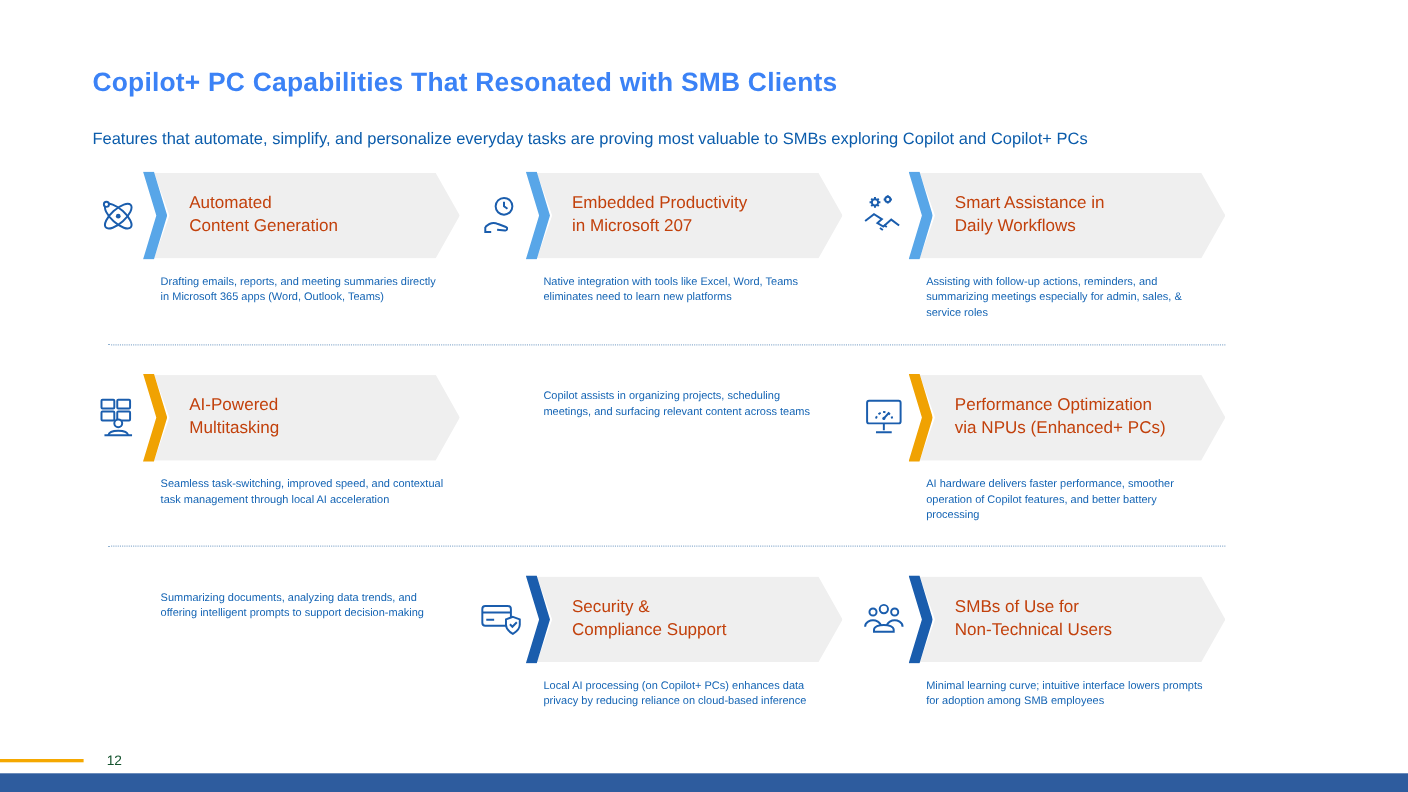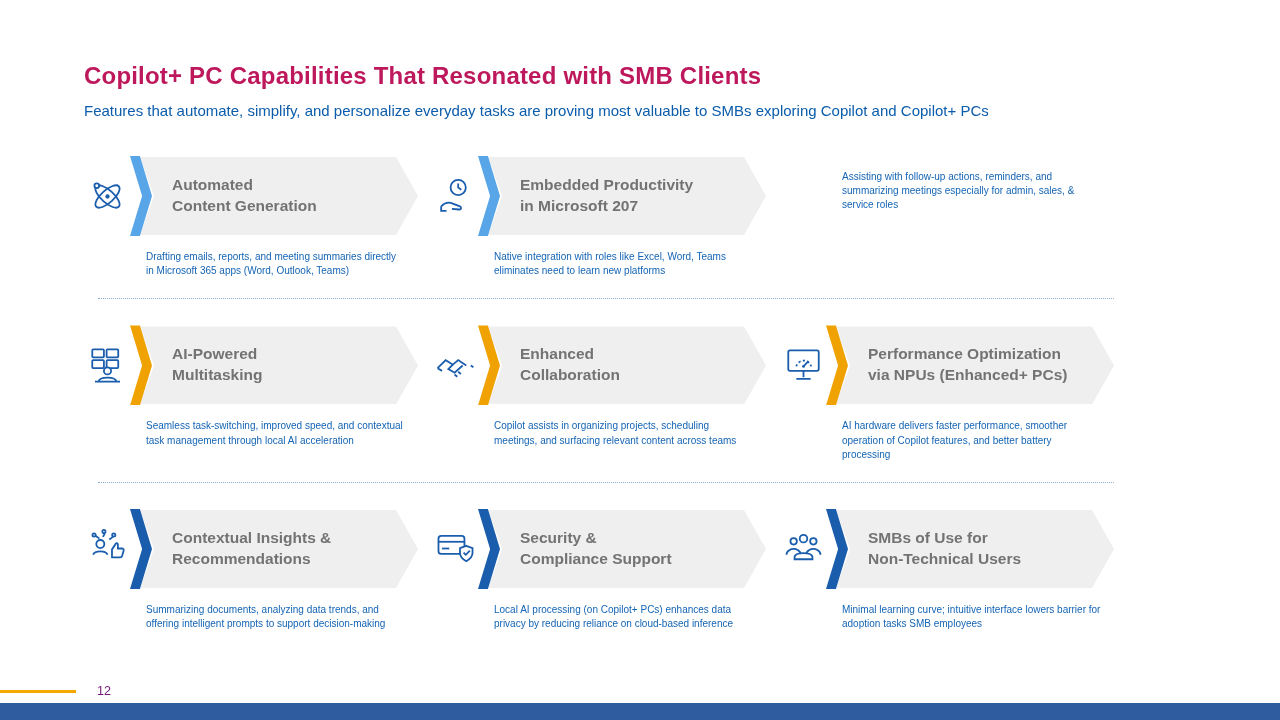--- a/index.html
+++ b/index.html
@@ -6,22 +6,22 @@
   html,body { width:1280px; height:720px; }
   body {
     font-family:"Liberation Sans", sans-serif;
     background:#ffffff;
     position:relative;
     overflow:hidden;
   }
   .slide { position:absolute; inset:0; background:#fff; }
 
   .header { position:absolute; left:84px; top:62px; right:60px; }
-  .title { color:#be185d; font-size:24px; font-weight:bold; letter-spacing:.2px; }
-  .subtitle { color:#0B5CAB; font-size:15px; margin-top:12px; }
+  .title { color:#3b82f6; font-size:24px; font-weight:bold; letter-spacing:.2px; }
+  .subtitle { color:#0B5CAB; font-size:15px; margin-top:28px; }
 
   .grid {
     position:absolute; left:84px; top:156px; width:1030px;
     display:grid; grid-template-columns:1fr 1fr 1fr; column-gap:14px; row-gap:0;
   }
   .row { display:contents; }
 
   .card { }
   .card-top { display:flex; align-items:center; height:80px; }
   .icon {
@@ -37,36 +37,36 @@
   .row-blue1 .chev { background:#58A6E8; }
   .row-orange .chev { background:#F0A202; }
   .row-blue2 .chev { background:#1A5DAD; }
   .banner {
     position:relative; flex:1; height:78px; margin-left:-12px;
     background:#EFEFEF;
     clip-path:polygon(0 0, calc(100% - 22px) 0, 100% 50%, calc(100% - 22px) 100%, 0 100%, 14px 50%);
     display:flex; align-items:center; padding-left:32px;
   }
   .btitle {
-    color:#737373; font-size:15.5px; font-weight:700;
+    color:#c2410c; font-size:15.5px; font-weight:400;
     line-height:1.35; white-space:pre-line;
   }
   .desc {
     color:#1464B4; font-size:10px; line-height:1.42;
     margin:14px 10px 0 62px; max-width:260px;
   }
 
   .divider {
     grid-column:1 / -1; height:0;
     border-top:1px dotted #8FB0D0;
     margin:20px 0 26px 14px;
   }
 
   .accent-bar { position:absolute; left:0; bottom:27px; width:76px; height:3px; background:#F5A800; }
-  .pagenum { position:absolute; left:97px; bottom:22px; color:#701a75; font-size:12.5px; }
+  .pagenum { position:absolute; left:97px; bottom:22px; color:#14532d; font-size:12.5px; }
   .footer-bar { position:absolute; left:0; right:0; bottom:0; height:17px; background:#2E5C9E; }
 </style>
 </head>
 <body>
 
 <div class="slide">
 
   <div class="header">
     <div class="title">Copilot+ PC Capabilities That Resonated with SMB Clients</div>
     <div class="subtitle">Features that automate, simplify, and personalize everyday tasks are proving most valuable to SMBs exploring Copilot and Copilot+ PCs</div>
@@ -104,24 +104,41 @@
               <path d="M8 35c4-4 9-5 13-3l8 3c2 .8 1.5 3.8-1 3.5l-8-.8"></path>
               <path d="M8 35v5h6"></path>
             </svg>
           </span>
           <span class="chev"></span>
           <div class="banner">
             <span class="btitle">Embedded Productivity
 in Microsoft 207</span>
           </div>
         </div>
-        <p class="desc">Native integration with roles like Excel, Word, Teams eliminates need to learn new platforms</p>
-      </div>
-
-      <div class="card">
+        <p class="desc">Native integration with tools like Excel, Word, Teams eliminates need to learn new platforms</p>
+      </div>
+
+      <div class="card">
+        <div class="card-top">
+          <span class="icon">
+            <svg viewBox="0 0 48 48" fill="none" stroke="currentColor" stroke-width="2">
+              <circle cx="15" cy="10" r="3.2"></circle>
+              <path d="M15 4.5v2M15 13.5v2M9.5 10h2M18.5 10h2M11.2 6.2l1.4 1.4M17.4 12.4l1.4 1.4M18.8 6.2l-1.4 1.4M12.6 12.4l-1.4 1.4"></path>
+              <circle cx="28" cy="7" r="2.6"></circle>
+              <path d="M28 2.8v1.6M28 9.6v1.6M23.8 7h1.6M30.6 7h1.6"></path>
+              <path d="M5 29l9-7 8 5-4.5 4 6 3.5 8-7 8 6"></path>
+              <path d="M20 36l3 2M24 33l3 2"></path>
+            </svg>
+          </span>
+          <span class="chev"></span>
+          <div class="banner">
+            <span class="btitle">Smart Assistance in
+Daily Workflows</span>
+          </div>
+        </div>
         <p class="desc">Assisting with follow-up actions, reminders, and summarizing meetings especially for admin, sales, &amp; service roles</p>
       </div>
     </div>
 
     <div class="divider"></div>
 
     <div class="row row-orange">
 
       <div class="card">
         <div class="card-top">
@@ -139,35 +156,20 @@
           <span class="chev"></span>
           <div class="banner">
             <span class="btitle">AI-Powered
 Multitasking</span>
           </div>
         </div>
         <p class="desc">Seamless task-switching, improved speed, and contextual task management through local AI acceleration</p>
       </div>
 
       <div class="card">
-        <div class="card-top">
-          <span class="icon">
-            <svg viewBox="0 0 48 48" fill="none" stroke="currentColor" stroke-width="2">
-              <path d="M4 27l9-9 8 5-5 5 7 4 9-8"></path>
-              <path d="M21 23l6-5 9 6"></path>
-              <path d="M23 34l3 2.5M27 31l3 2.5"></path>
-              <path d="M4 27l5 3M41 24l3 2"></path>
-            </svg>
-          </span>
-          <span class="chev"></span>
-          <div class="banner">
-            <span class="btitle">Enhanced
-Collaboration</span>
-          </div>
-        </div>
         <p class="desc">Copilot assists in organizing projects, scheduling meetings, and surfacing relevant content across teams</p>
       </div>
 
       <div class="card">
         <div class="card-top">
           <span class="icon">
             <svg viewBox="0 0 48 48" fill="none" stroke="currentColor" stroke-width="2">
               <rect x="7" y="7" width="34" height="23" rx="2"></rect>
               <path d="M16 25a8.5 8.5 0 0 1 16.5 0" stroke-dasharray="2.5 2.5"></path>
               <path d="M24 25l5.5-6"></path>
@@ -183,38 +185,20 @@
         </div>
         <p class="desc">AI hardware delivers faster performance, smoother operation of Copilot features, and better battery processing</p>
       </div>
     </div>
 
     <div class="divider"></div>
 
     <div class="row row-blue2">
 
       <div class="card">
-        <div class="card-top">
-          <span class="icon">
-            <svg viewBox="0 0 48 48" fill="none" stroke="currentColor" stroke-width="2">
-              <circle cx="9" cy="9" r="1.8"></circle>
-              <circle cx="20" cy="5" r="1.8"></circle>
-              <circle cx="31" cy="9" r="1.8"></circle>
-              <path d="M11 10l4 3M21 7l-2 4M30 11l-4 3"></path>
-              <circle cx="16" cy="19" r="4.5"></circle>
-              <path d="M8 31c1.5-5 14.5-5 16 0"></path>
-              <path d="M29 34v-9l4-6c.4-1.6 2.6-1.1 2.6.6v4.4h4.6c1.4 0 2.2 1.2 1.8 2.5l-1.7 6c-.3 1-1.2 1.5-2.2 1.5H29z"></path>
-            </svg>
-          </span>
-          <span class="chev"></span>
-          <div class="banner">
-            <span class="btitle">Contextual Insights &amp;
-Recommendations</span>
-          </div>
-        </div>
         <p class="desc">Summarizing documents, analyzing data trends, and offering intelligent prompts to support decision-making</p>
       </div>
 
       <div class="card">
         <div class="card-top">
           <span class="icon">
             <svg viewBox="0 0 48 48" fill="none" stroke="currentColor" stroke-width="2">
               <rect x="5" y="10" width="29" height="20" rx="3"></rect>
               <path d="M5 16.5h29"></path>
               <path d="M9 24h8"></path>
@@ -242,21 +226,21 @@
               <circle cx="24" cy="13" r="4.2" fill="#fff"></circle>
               <path d="M14 34c0-6.5 20-6.5 20 0v2H14z" fill="#fff"></path>
             </svg>
           </span>
           <span class="chev"></span>
           <div class="banner">
             <span class="btitle">SMBs of Use for
 Non-Technical Users</span>
           </div>
         </div>
-        <p class="desc">Minimal learning curve; intuitive interface lowers barrier for adoption tasks SMB employees</p>
+        <p class="desc">Minimal learning curve; intuitive interface lowers prompts for adoption among SMB employees</p>
       </div>
     </div>
 
   </div>
 
   <div class="accent-bar"></div>
   <div class="pagenum">12</div>
   <div class="footer-bar"></div>
 
 </div>

